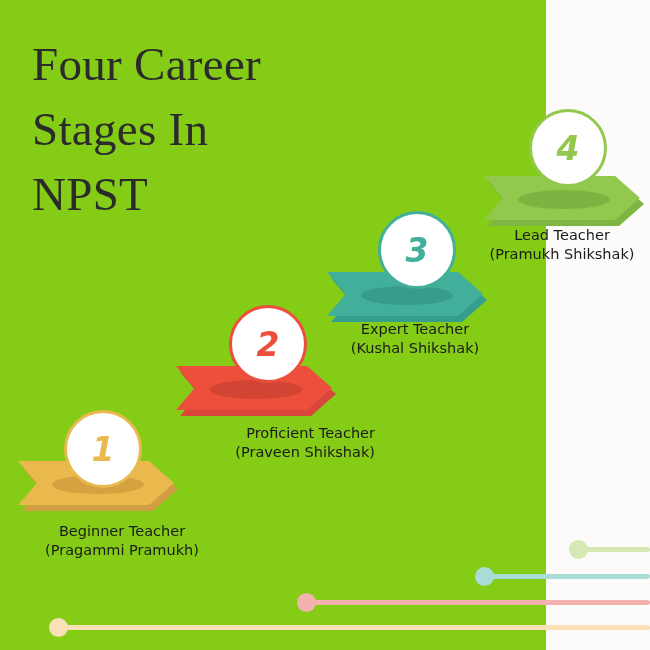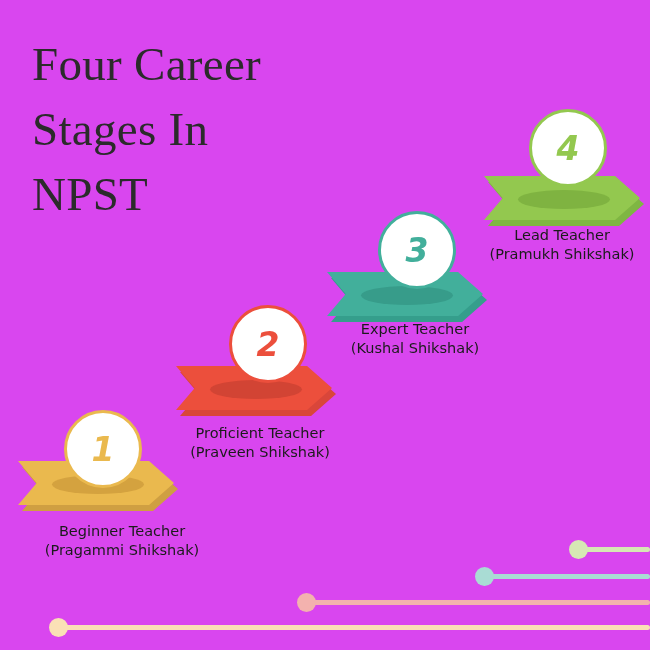--- a/index.html
+++ b/index.html
@@ -8,23 +8,23 @@
   }
   body {
     width: 650px;
     height: 650px;
     background: #fcfbfa;
     font-family: "Liberation Sans", sans-serif;
     overflow: hidden;
   }
   #canvas {
     position: relative;
-    width: 650px;
+    width: 546px;
     height: 650px;
-    background: #d946ef;
+    background: #84cc16;
   }
 
   
   #title {
     position: absolute;
     left: 32px;
     top: 32px;
     width: 360px;
     font-family: "Liberation Serif", serif;
     font-size: 47px;
@@ -123,33 +123,33 @@
   <div class="stage" style="left:18px; top:457px;">
     <div class="stage-arrow-wrap">
       <div class="arrow-under" style="background:#cf9f42"></div>
       <div class="arrow-main" style="background:#eab94e"></div>
       <div class="arrow-ellipse" style="background:#d4a23f"></div>
     </div>
     <div class="stage-circle" style="left:46px; top:-47px; border-color:#eab94e;">
       <span class="stage-num" style="color:#eab94e;">1</span>
     </div>
     <div class="stage-label" style="left:-11px; top:65px;">Beginner Teacher
-(Pragammi Shikshak)</div>
+(Pragammi Pramukh)</div>
   </div>
 
   <div class="stage" style="left:176px; top:362px;">
     <div class="stage-arrow-wrap">
       <div class="arrow-under" style="background:#d9463a"></div>
       <div class="arrow-main" style="background:#ec4f3c"></div>
       <div class="arrow-ellipse" style="background:#d24434"></div>
     </div>
     <div class="stage-circle" style="left:53px; top:-57px; border-color:#ec4f3c;">
       <span class="stage-num" style="color:#ec4f3c;">2</span>
     </div>
-    <div class="stage-label" style="left:-31px; top:62px;">Proficient Teacher
+    <div class="stage-label" style="left:-31px; top:62px;text-align:right;">Proficient Teacher
 (Praveen Shikshak)</div>
   </div>
 
   <div class="stage" style="left:327px; top:268px;">
     <div class="stage-arrow-wrap">
       <div class="arrow-under" style="background:#359e8c"></div>
       <div class="arrow-main" style="background:#42af9b"></div>
       <div class="arrow-ellipse" style="background:#379c8a"></div>
     </div>
     <div class="stage-circle" style="left:51px; top:-57px; border-color:#42af9b;">

